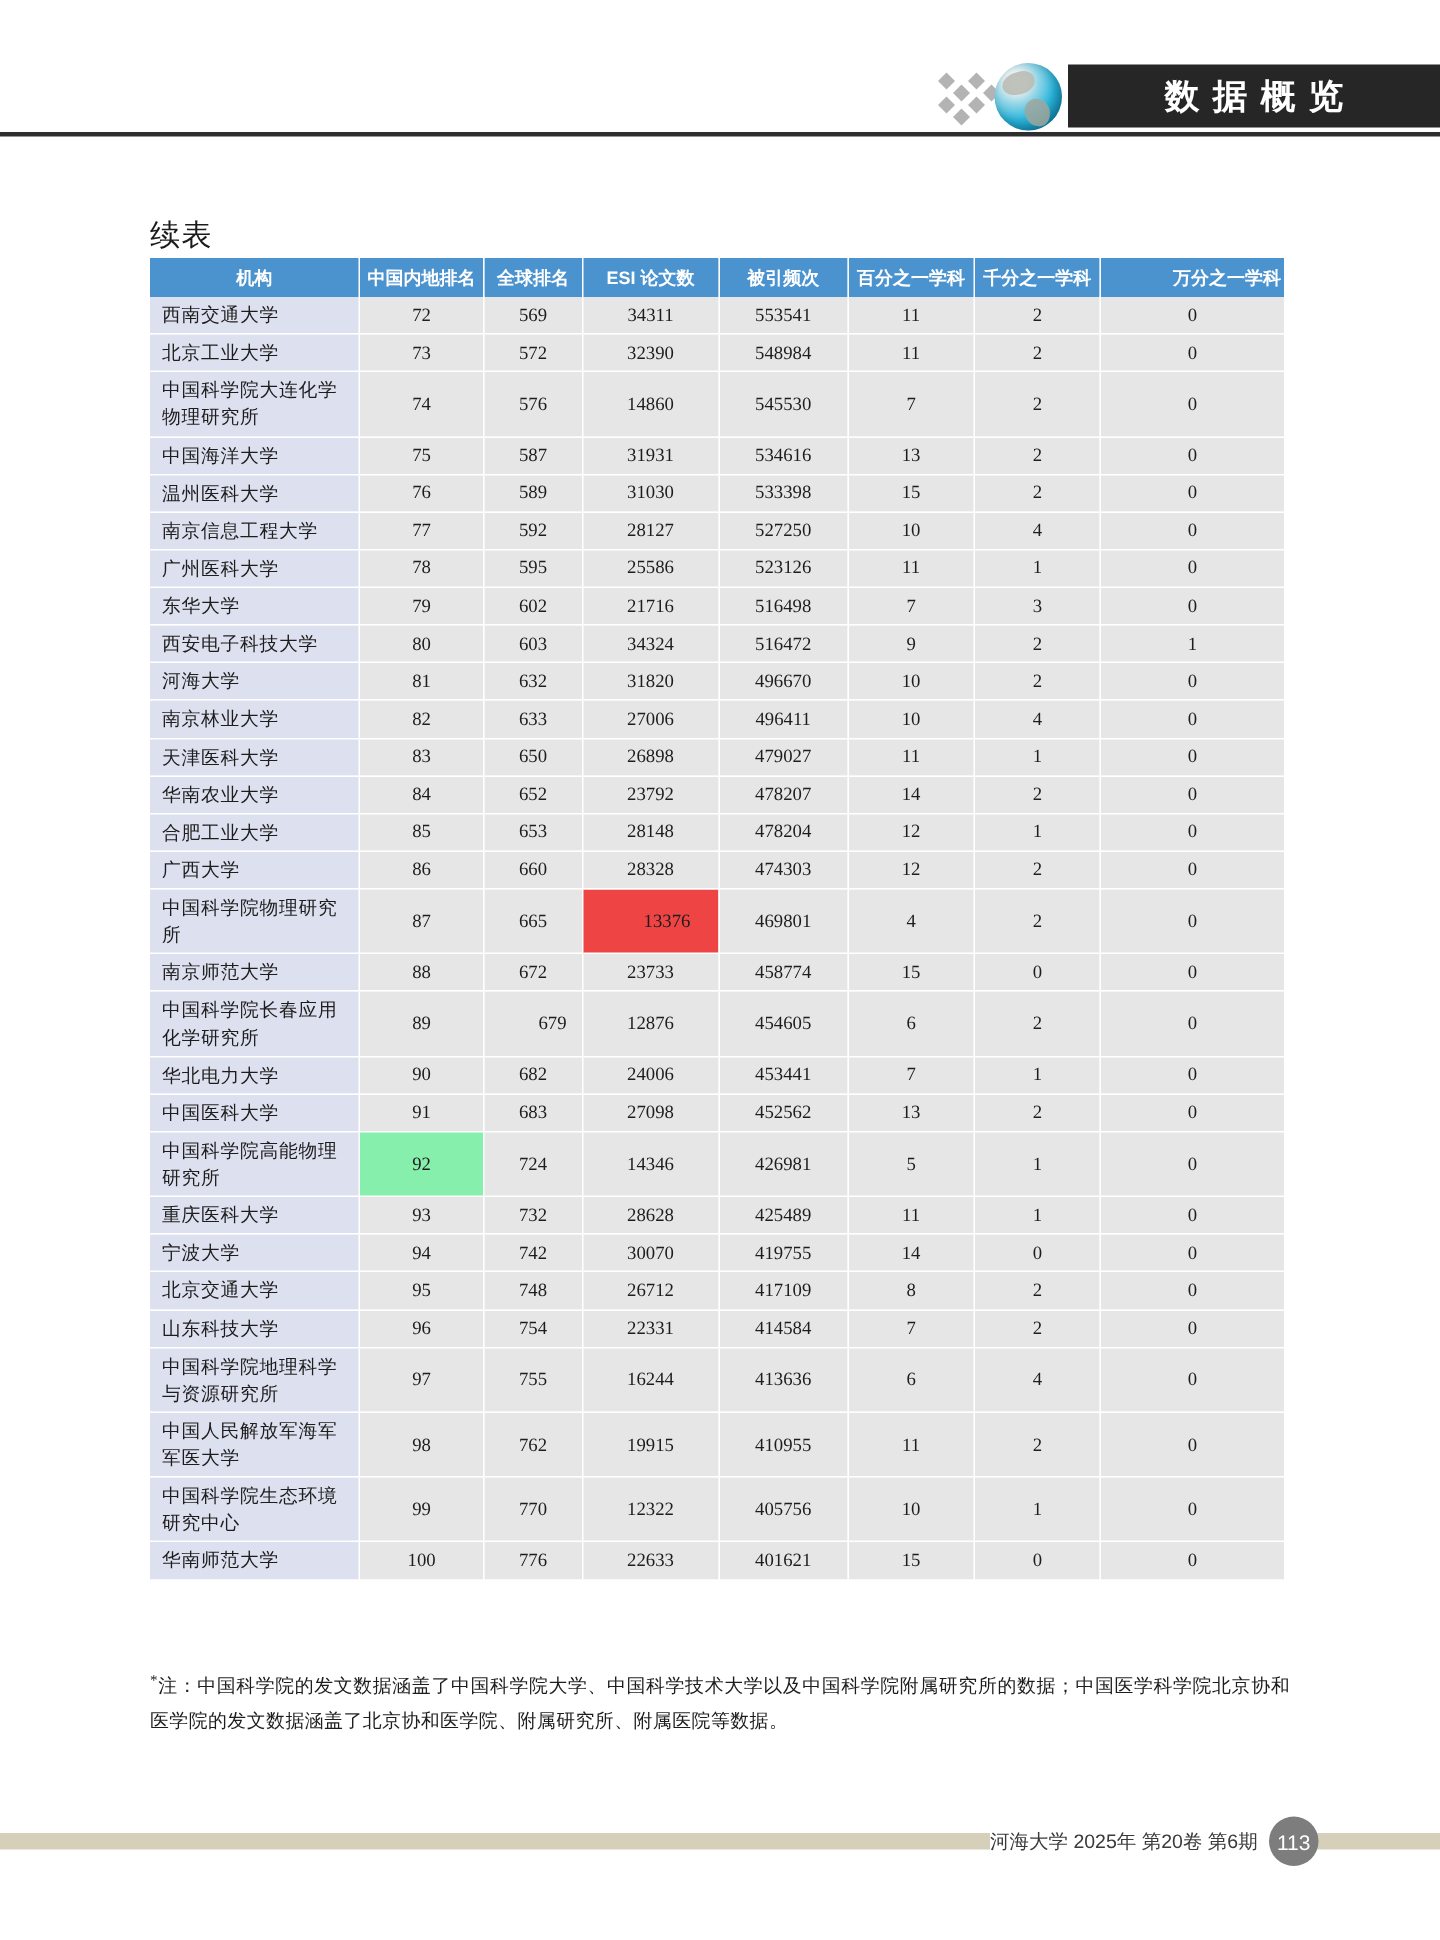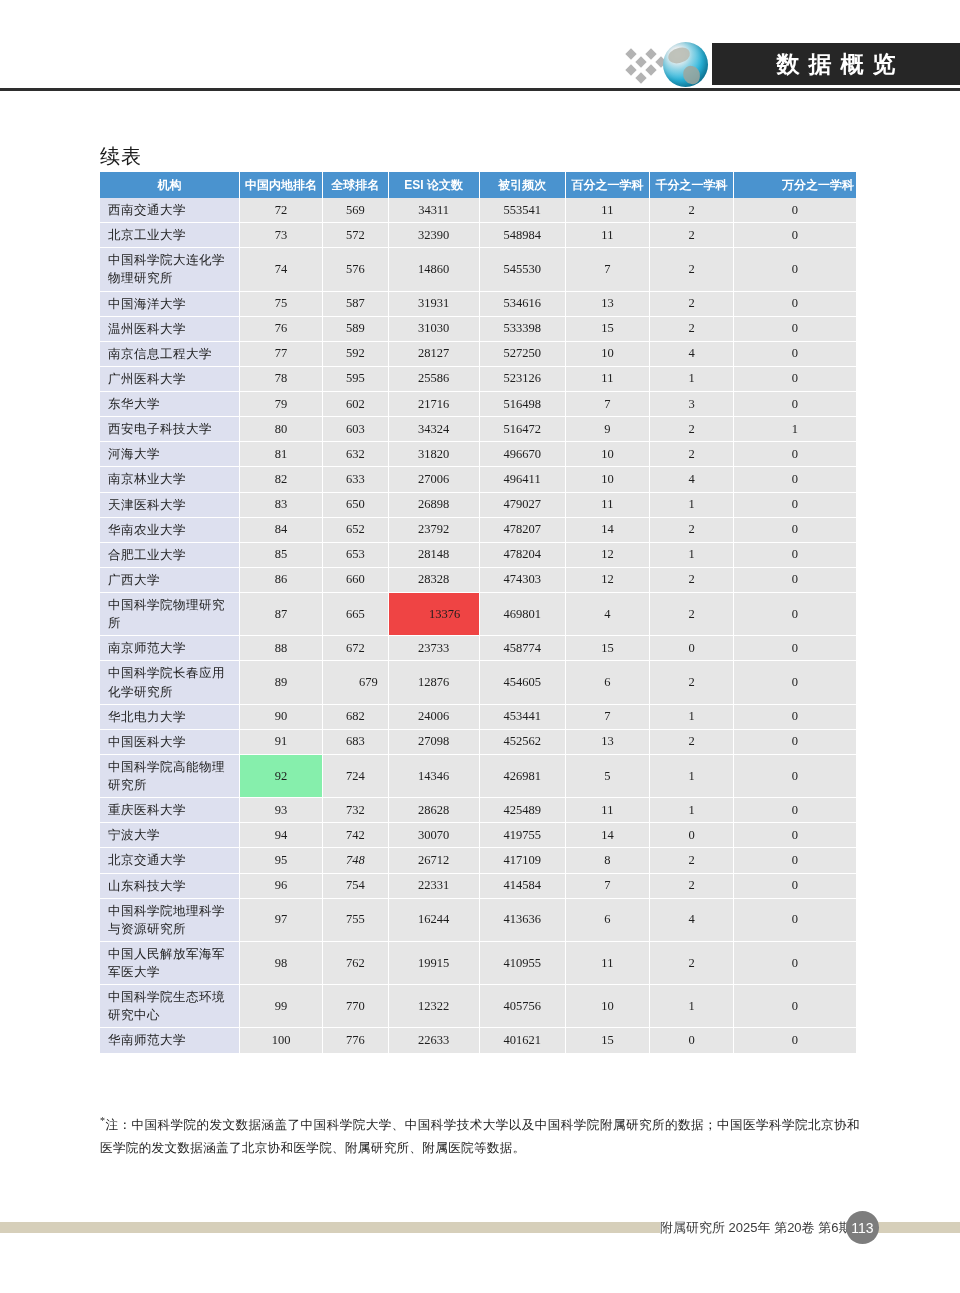--- a/index.html
+++ b/index.html
@@ -412,21 +412,21 @@
           <td style="background: rgb(230, 230, 230);">742</td>
           <td style="background: rgb(230, 230, 230);">30070</td>
           <td style="background: rgb(230, 230, 230);">419755</td>
           <td style="background: rgb(230, 230, 230);">14</td>
           <td style="background: rgb(230, 230, 230);">0</td>
           <td style="background: rgb(230, 230, 230);">0</td>
         </tr>
         <tr>
           <td class="inst" style="background: rgb(221, 224, 239); max-width: 160px;">北京交通大学</td>
           <td style="background: rgb(230, 230, 230);">95</td>
-          <td style="background: rgb(230, 230, 230); font-style: italic;">748</td>
+          <td style="background: rgb(230, 230, 230);">748</td>
           <td style="background: rgb(230, 230, 230);">26712</td>
           <td style="background: rgb(230, 230, 230);">417109</td>
           <td style="background: rgb(230, 230, 230);">8</td>
           <td style="background: rgb(230, 230, 230);">2</td>
           <td style="background: rgb(230, 230, 230);">0</td>
         </tr>
         <tr>
           <td class="inst" style="background: rgb(221, 224, 239); max-width: 160px;">山东科技大学</td>
           <td style="background: rgb(230, 230, 230);">96</td>
           <td style="background: rgb(230, 230, 230);">754</td>
@@ -478,16 +478,16 @@
         </tr>
       </tbody>
   </table>
 
   <div class="note">
     <span class="star">*</span><span>注：中国科学院的发文数据涵盖了中国科学院大学、中国科学技术大学以及中国科学院附属研究所的数据；中国医学科学院北京协和医学院的发文数据涵盖了北京协和医学院、附属研究所、附属医院等数据。</span>
   </div>
 
   <div class="footer-bar" style="background: rgb(214, 207, 186);"></div>
   <div class="footer-white"></div>
-  <div class="footer-text">附属研究所  2025年  第20卷  第6期</div>
+  <div class="footer-text">河海大学  2025年  第20卷  第6期</div>
   <div class="page-circle" style="background: rgb(125, 125, 125);">113</div>
 
 </div>
 
 </body></html>

